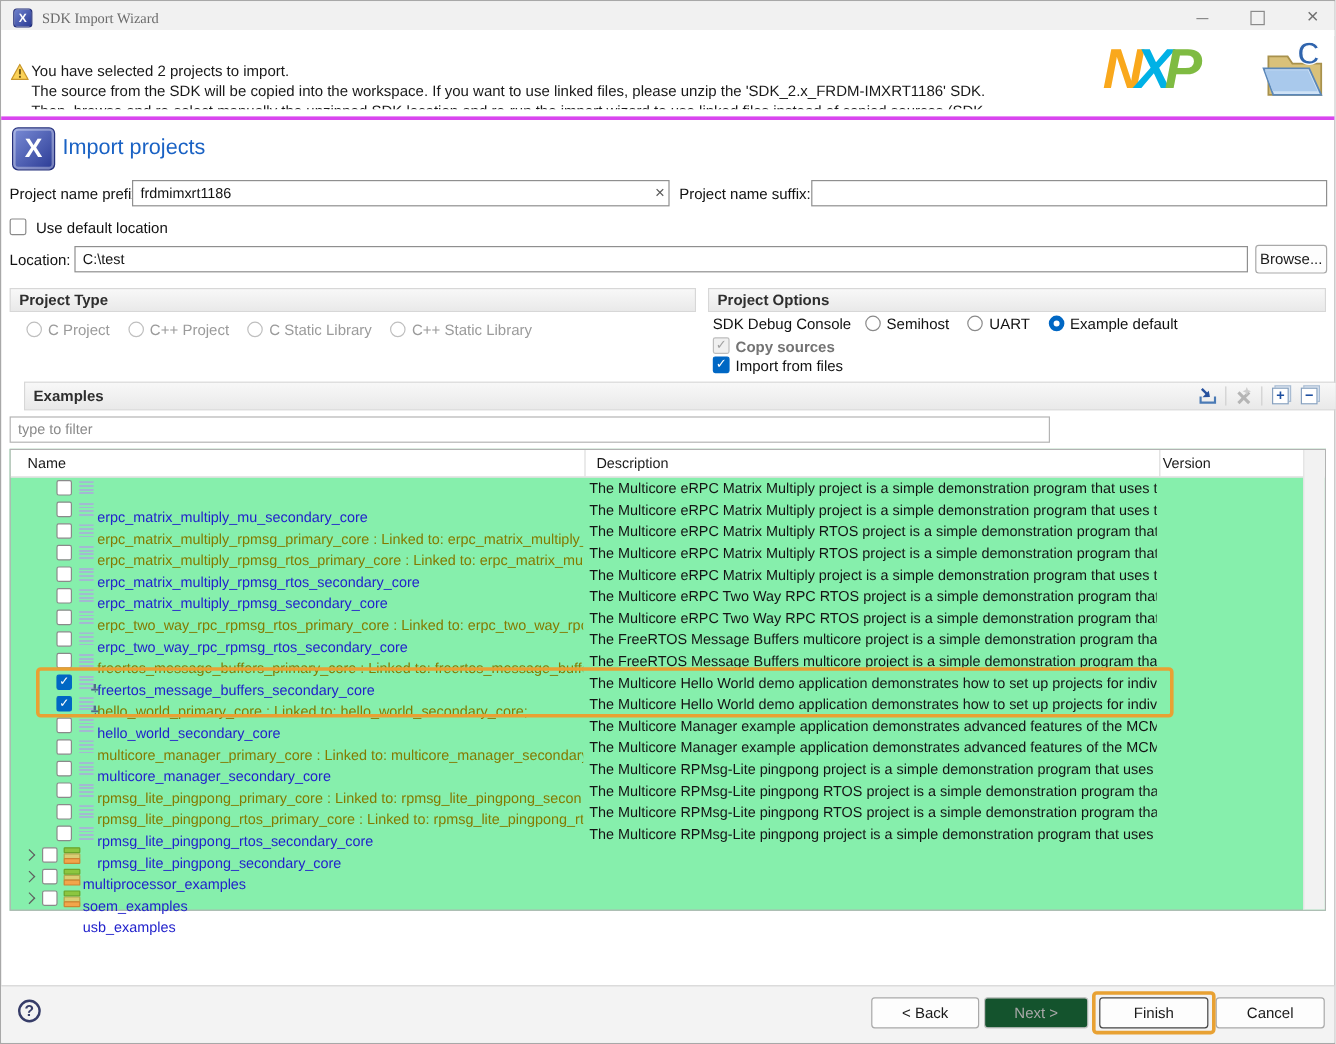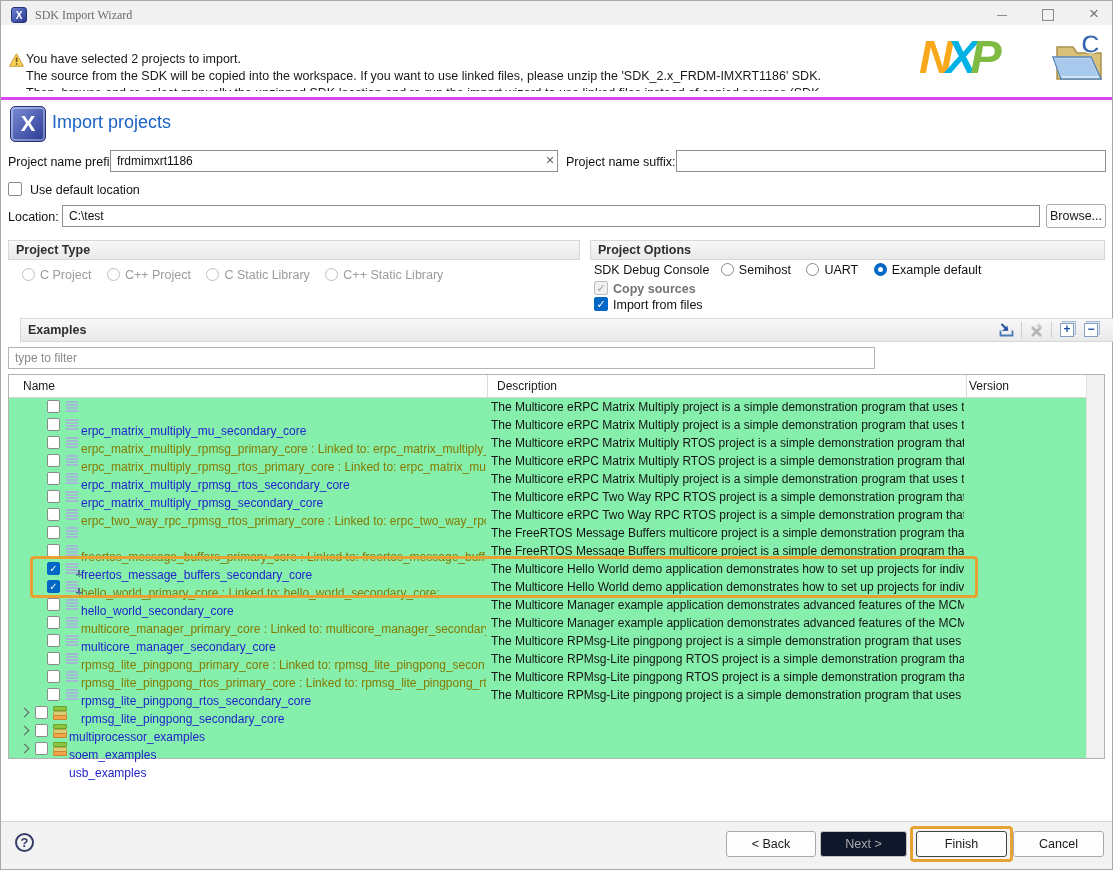--- a/index.html
+++ b/index.html
@@ -26,21 +26,21 @@
   
   .lbl{position:absolute;font-size:12.5px;color:#111;}
   .tfield{position:absolute;height:22px;box-sizing:border-box;border:1px solid #8f8f8f;background:#fff;font-size:12px;font-family:"Liberation Sans",sans-serif;padding:0 18px 0 6px;color:#111;}
   .tfield.noclr{padding-right:6px;}
   .clr-x{position:absolute;width:14px;height:14px;font-size:14px;line-height:13px;color:#5a5a5a;text-align:center;}
   .cbx{position:absolute;width:14px;height:14px;box-sizing:border-box;border:1px solid #8a8a8a;border-radius:2px;background:#fff;font-size:11px;line-height:12px;text-align:center;color:#fff;}
   .cbx.on{background:#0067c4;border-color:#0067c4;}
   .cbx.dis{background:#f0f0f0;border-color:#bdbdbd;color:#a2a2a2;}
   .btn{position:absolute;height:26px;box-sizing:border-box;background:#fdfdfd;border:1px solid #a9a9a9;border-radius:3px;font-size:12.5px;color:#1a1a1a;text-align:center;line-height:24px;}
   .btn.small{height:24px;line-height:22px;}
-  .btn.disabled{color:#a8a8a8;background:#0f172a;border-color:#c3c3c3;}
+  .btn.disabled{color:#a8a8a8;background:#14532d;border-color:#c3c3c3;}
   .btn.default{border:1.5px solid #454545;}
   
   .grp-hdr{position:absolute;height:20px;box-sizing:border-box;background:linear-gradient(#f8f8f8,#e9e9e9);border:1px solid #d7d7d7;font-size:12.5px;font-weight:bold;color:#2e2e2e;line-height:19px;padding-left:7px;}
   .radio{display:inline-block;width:13px;height:13px;box-sizing:border-box;border:1px solid #8a8a8a;border-radius:50%;background:#fff;vertical-align:-2px;margin-right:5px;}
   .radio.sel{border:4px solid #0067c4;}
   .radio.dis{border-color:#bfbfbf;}
   .optrow{position:absolute;font-size:12.5px;color:#111;white-space:nowrap;}
   .optrow.dis{color:#9b9b9b;}
   .optrow .gap{display:inline-block;width:12px;}
   
@@ -208,20 +208,21 @@
         </div>
         <div class="trow">
           <span class="cb2"></span>
           <span class="licon"></span>
           <span class="nm olive">erpc_two_way_rpc_rpmsg_rtos_primary_core : Linked to: erpc_two_way_rpc_r</span>
           <span class="ds">The Multicore eRPC Two Way RPC RTOS project is a simple demonstration program that us</span>
         </div>
         <div class="trow">
           <span class="cb2"></span>
           <span class="licon"></span>
+          <span class="nm blue">erpc_two_way_rpc_rpmsg_rtos_secondary_core</span>
           <span class="ds">The Multicore eRPC Two Way RPC RTOS project is a simple demonstration program that us</span>
         </div>
         <div class="trow">
           <span class="cb2"></span>
           <span class="licon"></span>
           <span class="nm olive">freertos_message_buffers_primary_core : Linked to: freertos_message_buffers</span>
           <span class="ds">The FreeRTOS Message Buffers multicore project is a simple demonstration program that u</span>
         </div>
         <div class="trow">
           <span class="cb2"></span>

